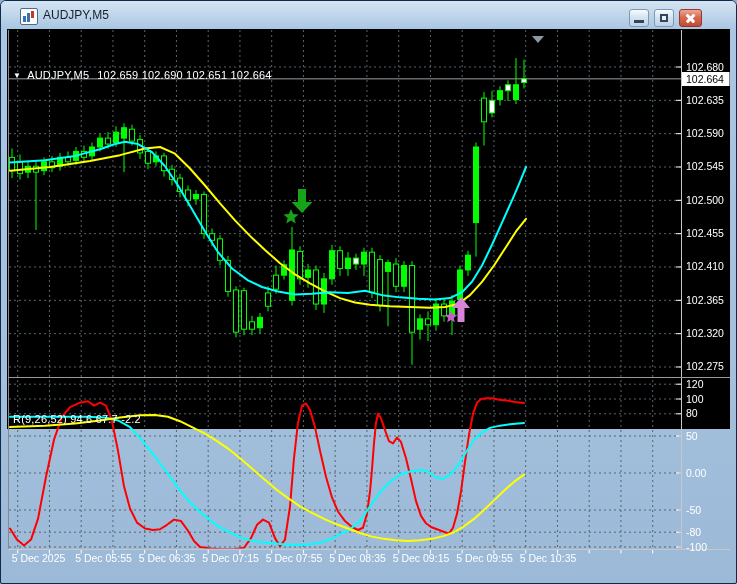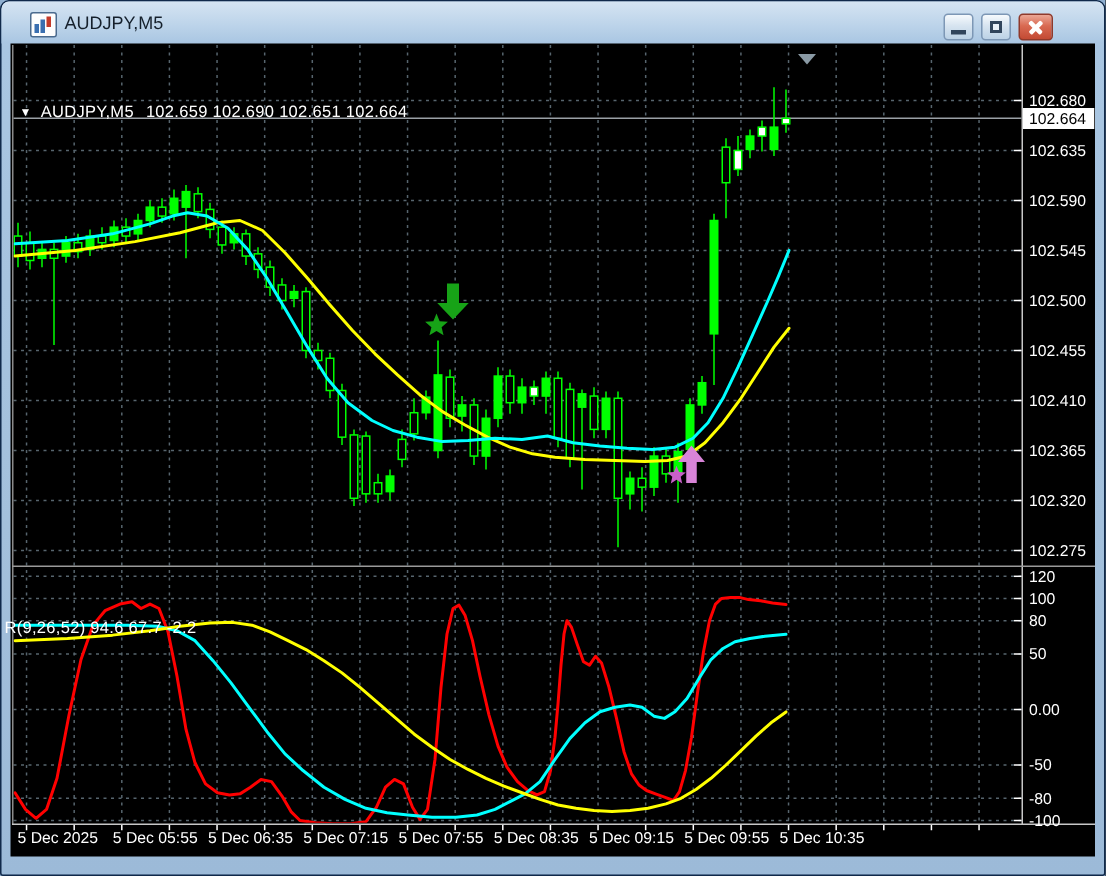--- a/index.html
+++ b/index.html
@@ -19,27 +19,27 @@
        background:linear-gradient(#f6fafd,#d7e4f0 45%,#bcd2e6);box-sizing:border-box;}
   .btn-min{left:628px;width:20px;}
   .btn-restore{left:653px;width:20px;}
   .btn-close{left:678px;width:23px;border-color:#8f3a2c;
        background:linear-gradient(#eba796,#d96a52 45%,#c34a34);}
   .glyph-min{position:absolute;left:4px;top:10px;width:10px;height:3px;background:#31455c;}
   .glyph-restore{position:absolute;left:5px;top:4px;width:8px;height:8px;border:2px solid #31455c;box-sizing:border-box;background:#e8f0f8;}
   .glyph-x1,.glyph-x2{position:absolute;left:5px;top:7px;width:11px;height:2.6px;background:#fff;border-radius:1px;}
   .glyph-x1{transform:rotate(45deg);}
   .glyph-x2{transform:rotate(-45deg);}
-  .client{position:absolute;left:7px;top:29px;width:723px;height:542px;background:#000;}
+  .client{position:absolute;left:7px;top:29px;width:723px;height:400px;background:#000;}
   svg{display:block;font-family:"Liberation Sans","DejaVu Sans",sans-serif;}
   .overlay-label{position:absolute;color:#fff;font-size:11px;white-space:pre;z-index:5;letter-spacing:0.2px;margin-top:32px;}
   .chart-header{left:13px;top:37px;}
   .chart-header .marker{font-size:8px;vertical-align:1px;margin-right:6px;}
   .chart-header .sym{margin-right:8px;}
-  .ind-label{left:3px;top:381px;}
+  .ind-label{left:13px;top:381px;}
 </style>
 </head>
 <body>
 
 <div class="win-frame"></div>
 
 <div class="titlebar">
   <div class="title-icon">
     <div class="bar1"></div>
       <div class="bar2"></div>

